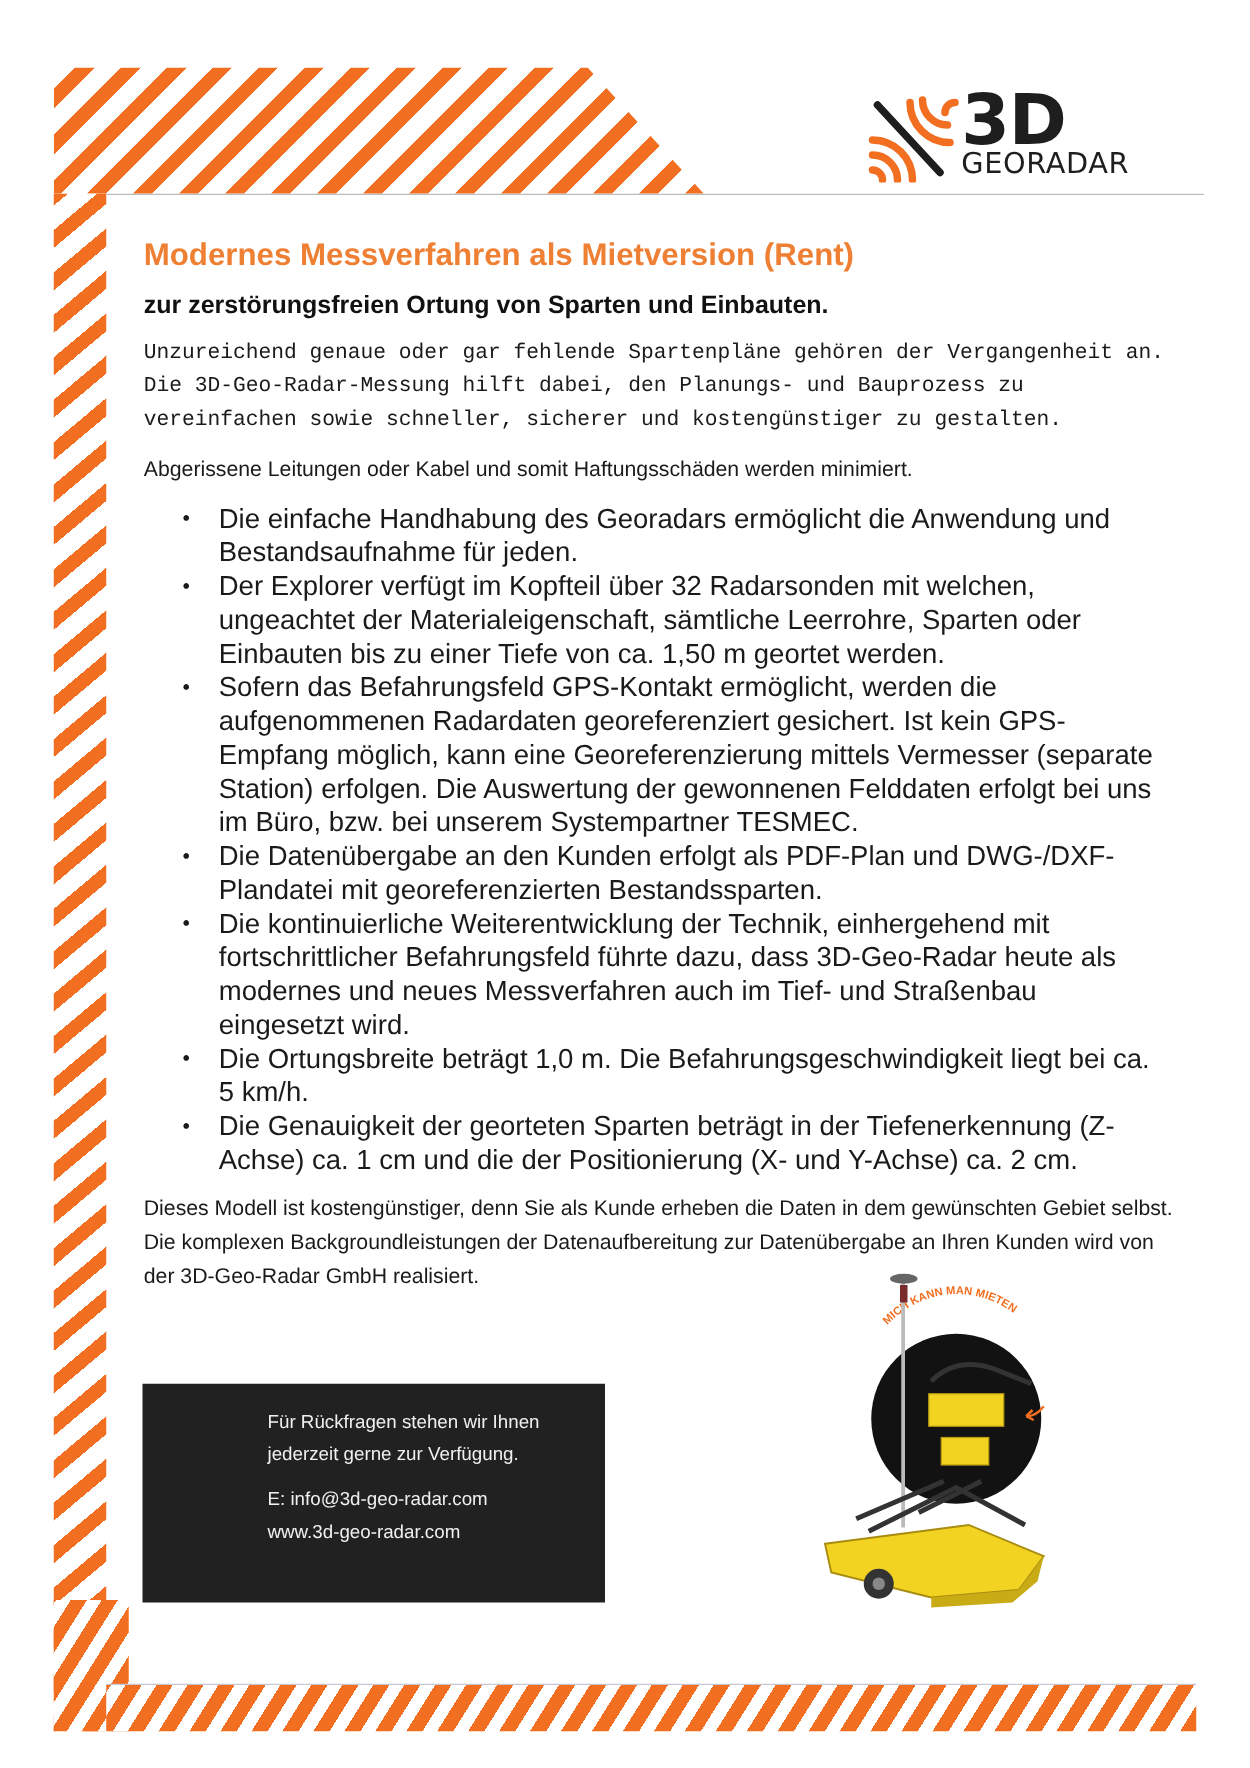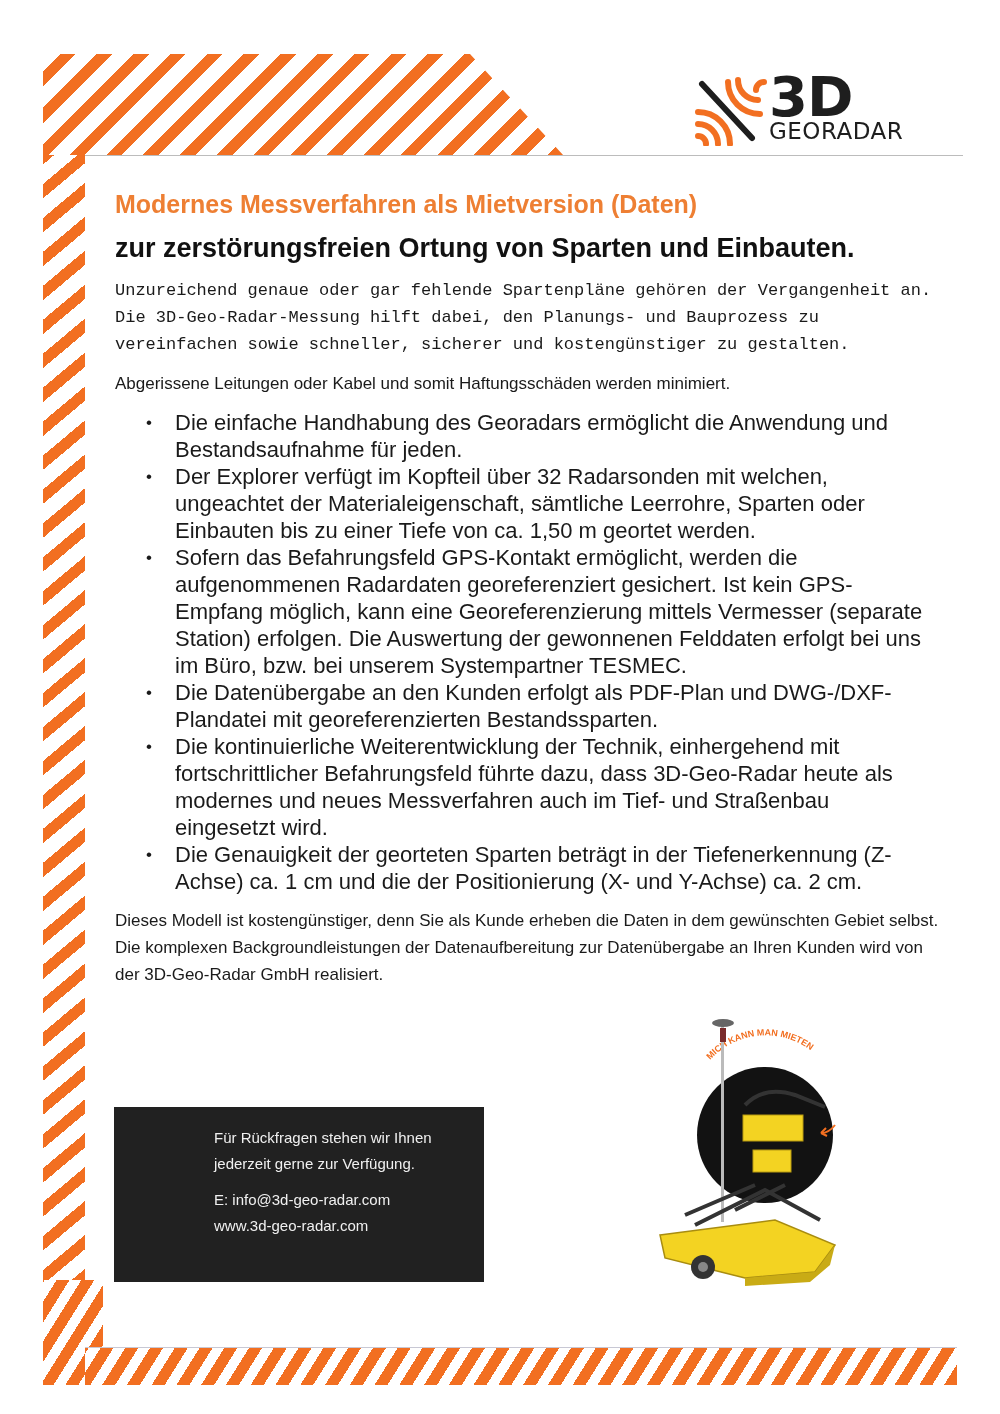--- a/index.html
+++ b/index.html
@@ -12,21 +12,21 @@
   #stripe-corner { left:43px; top:1280px; width:60px; height:105px; background: repeating-linear-gradient(-58deg, #f26f21 0px, #f26f21 11px, #ffffff 11px, #ffffff 21px); }
   .rule-top { position:absolute; left:85px; top:155px; width:878px; height:1px; background:#bcbcbc; }
   .rule-bottom { position:absolute; left:85px; top:1347px; width:872px; height:1px; background:#c8c8d4; }
 
   .logo { position:absolute; left:692px; top:70px; width:250px; height:80px; }
   .logo .brand-3d { position:absolute; left:77px; top:-6px; font-size:56px; font-weight:900; color:#1e1e1e; letter-spacing:-1px; font-family:"DejaVu Sans", sans-serif; }
   .logo .brand-word { position:absolute; left:77px; top:48px; font-size:23px; font-weight:400; color:#1e1e1e; letter-spacing:0.5px; font-family:"DejaVu Sans", sans-serif; }
 
   .content { position:absolute; left:115px; top:190px; width:830px; }
   h1 { margin:0; font-size:25px; font-weight:bold; color:#ee7f33; letter-spacing:0; }
-  h2 { margin:14px 0 0 0; font-size:27px; font-weight:bold; color:#111; }
+  h2 { margin:14px 0 0 0; font-size:20px; font-weight:bold; color:#111; }
   p { margin:12px 0 0 0; font-size:17px; line-height:27px; }
   ul { margin:12px 0 0 0; padding:0 0 0 60px; list-style:none; }
   li { position:relative; font-size:22px; line-height:27px; padding-right:10px; }
   li::before { content:"•"; position:absolute; left:-29px; top:0; font-size:17px; }
   .intro-p { margin-top:13px;font-family:Liberation Mono, monospace; }
 
   .contact-box { position:absolute; left:114px; top:1107px; width:370px; height:175px; background:#212121; color:#f0f0f0; }
   .contact-box .inner { position:absolute; left:100px; top:18px; font-size:15px; line-height:26px; }
   .contact-box .gap { height:10px; }
 
@@ -53,30 +53,31 @@
       <path d="M46 6 A20 20 0 0 0 66 26"></path>
       <path d="M36 8 A32 32 0 0 0 68 40"></path>
     </g>
     <line x1="10" y1="10" x2="60" y2="64" stroke="#1e1e1e" stroke-width="6" stroke-linecap="round"></line>
   </svg>
   <span class="brand-3d">3D</span>
   <span class="brand-word">GEORADAR</span>
 </div>
 
 <div class="content">
-  <h1>Modernes Messverfahren als Mietversion (Daten)</h1>
+  <h1>Modernes Messverfahren als Mietversion (Rent)</h1>
   <h2>zur zerstörungsfreien Ortung von Sparten und Einbauten.</h2>
   <p class="intro-p">Unzureichend genaue oder gar fehlende Spartenpläne gehören der Vergangenheit an. Die 3D-Geo-Radar-Messung hilft dabei, den Planungs- und Bauprozess zu vereinfachen sowie schneller, sicherer und kostengünstiger zu gestalten.</p>
   <p>Abgerissene Leitungen oder Kabel und somit Haftungsschäden werden minimiert.</p>
   <ul>
     <li>Die einfache Handhabung des Georadars ermöglicht die Anwendung und Bestandsaufnahme für jeden.</li>
     <li>Der Explorer verfügt im Kopfteil über 32 Radarsonden mit welchen, ungeachtet der Materialeigenschaft, sämtliche Leerrohre, Sparten oder Einbauten bis zu einer Tiefe von ca. 1,50 m geortet werden.</li>
     <li>Sofern das Befahrungsfeld GPS-Kontakt ermöglicht, werden die aufgenommenen Radardaten georeferenziert gesichert. Ist kein GPS-Empfang möglich, kann eine Georeferenzierung mittels Vermesser (separate Station) erfolgen. Die Auswertung der gewonnenen Felddaten erfolgt bei uns im Büro, bzw. bei unserem Systempartner TESMEC.</li>
     <li>Die Datenübergabe an den Kunden erfolgt als PDF-Plan und DWG-/DXF-Plandatei mit georeferenzierten Bestandssparten.</li>
     <li>Die kontinuierliche Weiterentwicklung der Technik, einhergehend mit fortschrittlicher Befahrungsfeld führte dazu, dass 3D-Geo-Radar heute als modernes und neues Messverfahren auch im Tief- und Straßenbau eingesetzt wird.</li>
+    <li>Die Ortungsbreite beträgt 1,0 m. Die Befahrungsgeschwindigkeit liegt bei ca. 5 km/h.</li>
     <li>Die Genauigkeit der georteten Sparten beträgt in der Tiefenerkennung (Z-Achse) ca. 1 cm und die der Positionierung (X- und Y-Achse) ca. 2 cm.</li>
   </ul>
   <p>Dieses Modell ist kostengünstiger, denn Sie als Kunde erheben die Daten in dem gewünschten Gebiet selbst. Die komplexen Backgroundleistungen der Datenaufbereitung zur Datenübergabe an Ihren Kunden wird von der 3D-Geo-Radar GmbH realisiert.</p>
 </div>
 
 <div class="contact-box">
   <div class="inner">
     <div>Für Rückfragen stehen wir Ihnen</div>
     <div>jederzeit gerne zur Verfügung.</div>
     <div class="gap"></div>

